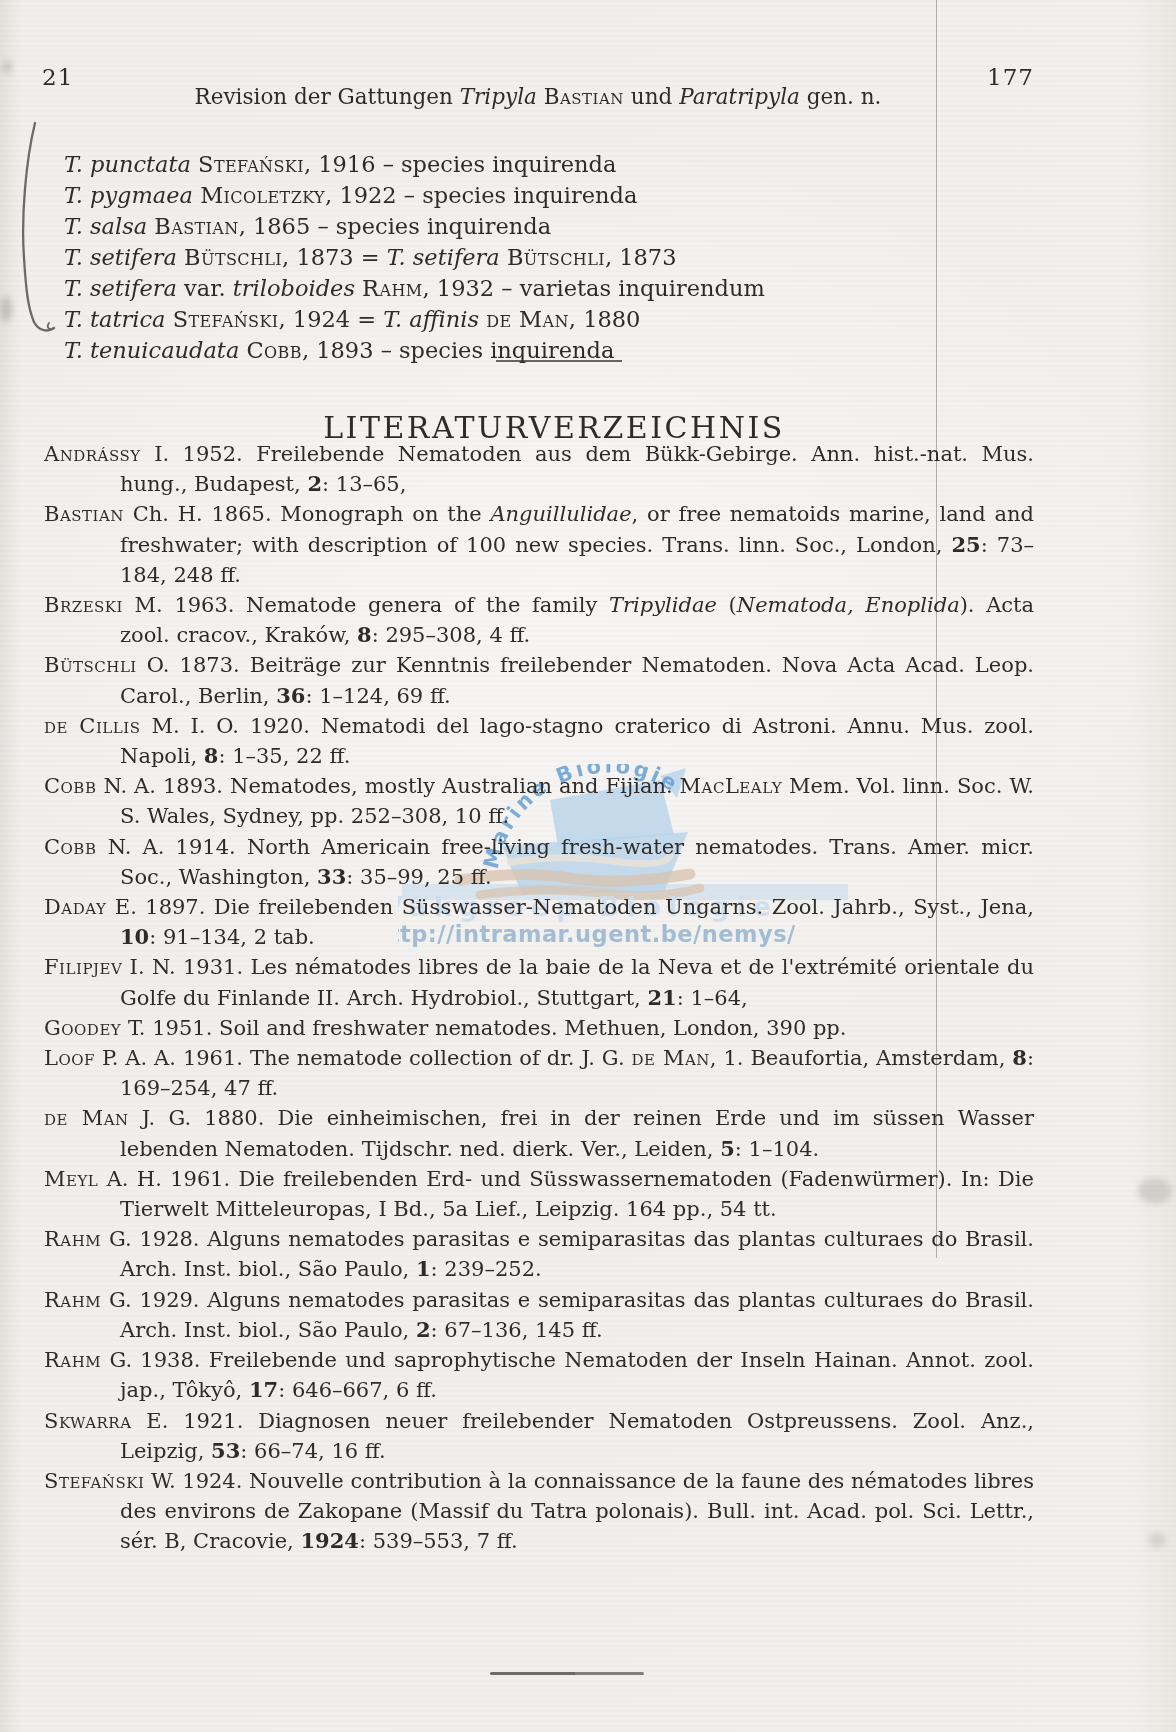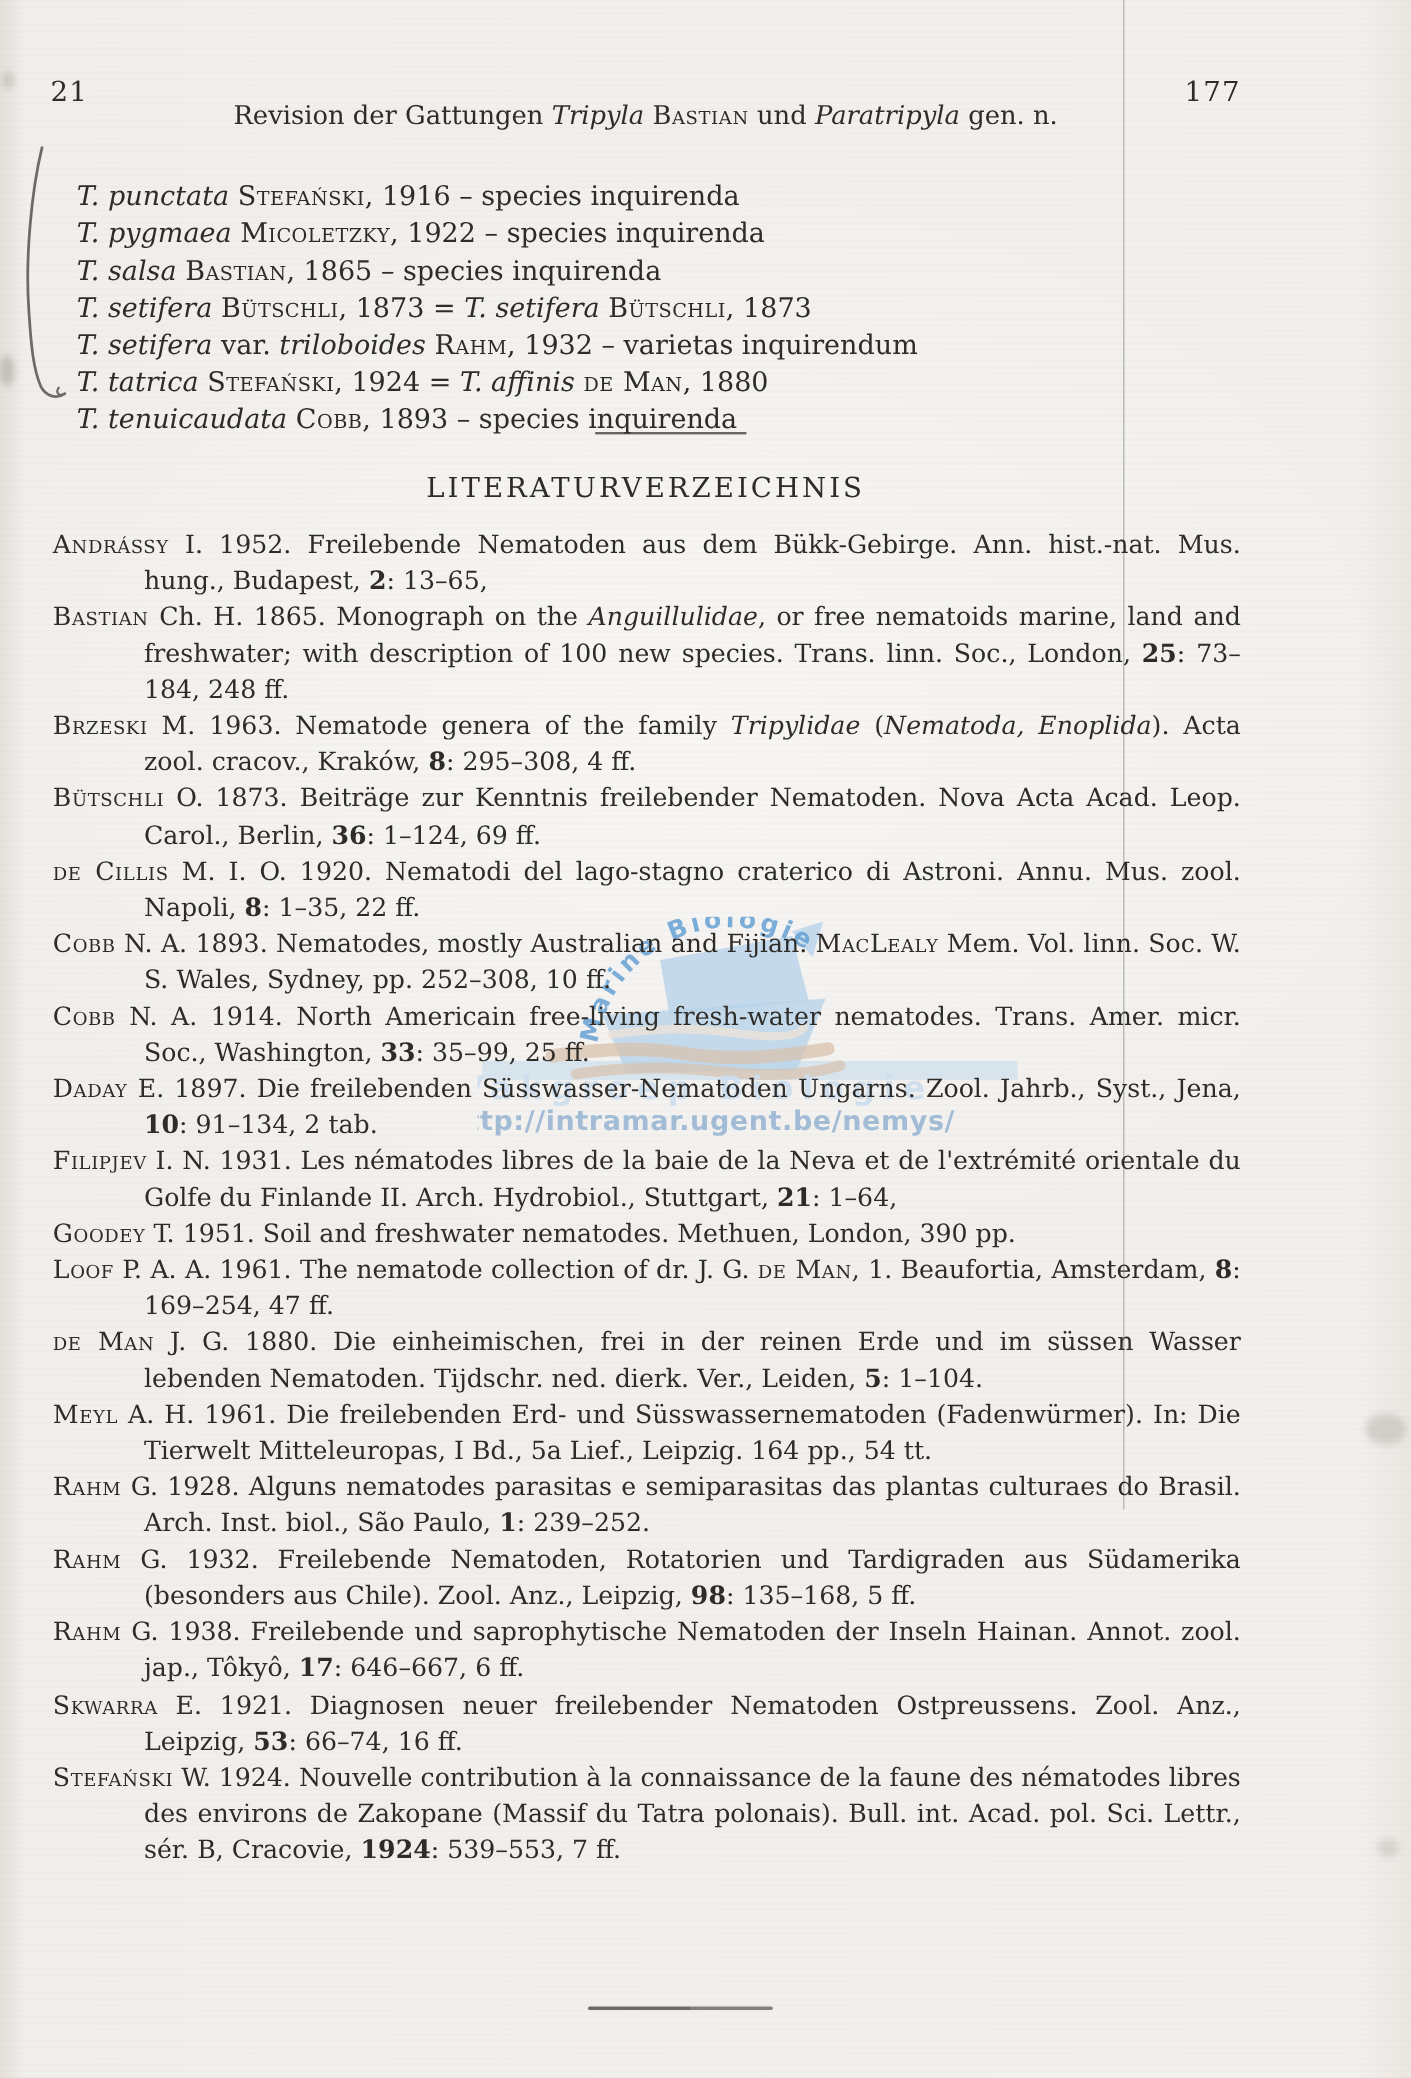--- a/index.html
+++ b/index.html
@@ -26,22 +26,22 @@
   .brace{position:absolute;left:16px;top:118px;width:48px;height:232px;opacity:.8;}
   
   .species{position:absolute;left:48px;top:133px;width:960px;list-style:none;margin:16px;padding:0;
            font-size:22.5px;line-height:31px;white-space:nowrap;}
   
   .rule{position:absolute;opacity:.85;}
   .rule-top{top:360px;left:496px;width:126px;border-top:2px solid #4f4d49;}
   .rule-bottom{top:1672px;left:490px;width:154px;height:3px;
       background:linear-gradient(90deg,#55534e 0 55%,#6e6c66 55% 100%);border-radius:2px;}
   
-  .litheading{position:absolute;top:394px;left:42px;width:992px;margin:0;text-align:center;
-      font-size:23px;font-weight:normal;letter-spacing:2.5px;}
+  .litheading{position:absolute;top:394px;left:42px;width:992px;margin:16px;text-align:center;
+      font-size:30px;font-weight:normal;letter-spacing:2.5px;}
   
   .biblio{position:absolute;top:439px;left:44px;width:990px;font-size:21px;line-height:30.2px;
       text-align:justify;}
   .entry{padding-left:76px;text-indent:-76px;}
   .it{font-style:italic;}
   .sc{font-variant:small-caps;letter-spacing:.5px;}
   .bd{font-weight:bold;}
   .sp-line .sc{letter-spacing:.4px;}
   
   .vline{position:absolute;left:936px;top:0;width:1px;height:1258px;background:#8b8a85;opacity:.65;}
@@ -114,21 +114,21 @@
       <div class="entry"><span class="sc">de Cillis</span><span> M. I. O. 1920. Nematodi del lago-stagno craterico di Astroni. Annu. Mus. zool. Napoli, </span><span class="bd">8</span><span>: 1–35, 22 ff.</span></div>
       <div class="entry"><span class="sc">Cobb</span><span> N. A. 1893. Nematodes, mostly Australian and Fijian. </span><span class="sc">MacLealy</span><span> Mem. Vol. linn. Soc. W. S. Wales, Sydney, pp. 252–308, 10 ff.</span></div>
       <div class="entry"><span class="sc">Cobb</span><span> N. A. 1914. North Americain free-living fresh-water nematodes. Trans. Amer. micr. Soc., Washington, </span><span class="bd">33</span><span>: 35–99, 25 ff.</span></div>
       <div class="entry"><span class="sc">Daday</span><span> E. 1897. Die freilebenden Süsswasser-Nematoden Ungarns. Zool. Jahrb., Syst., Jena, </span><span class="bd">10</span><span>: 91–134, 2 tab.</span></div>
       <div class="entry"><span class="sc">Filipjev</span><span> I. N. 1931. Les nématodes libres de la baie de la Neva et de l'extrémité orientale du Golfe du Finlande II. Arch. Hydrobiol., Stuttgart, </span><span class="bd">21</span><span>: 1–64,</span></div>
       <div class="entry"><span class="sc">Goodey</span><span> T. 1951. Soil and freshwater nematodes. Methuen, London, 390 pp.</span></div>
       <div class="entry"><span class="sc">Loof</span><span> P. A. A. 1961. The nematode collection of dr. J. G. </span><span class="sc">de Man</span><span>, 1. Beaufortia, Amsterdam, </span><span class="bd">8</span><span>: 169–254, 47 ff.</span></div>
       <div class="entry"><span class="sc">de Man</span><span> J. G. 1880. Die einheimischen, frei in der reinen Erde und im süssen Wasser lebenden Nematoden. Tijdschr. ned. dierk. Ver., Leiden, </span><span class="bd">5</span><span>: 1–104.</span></div>
       <div class="entry"><span class="sc">Meyl</span><span> A. H. 1961. Die freilebenden Erd- und Süsswassernematoden (Fadenwürmer). In: Die Tierwelt Mitteleuropas, I Bd., 5a Lief., Leipzig. 164 pp., 54 tt.</span></div>
       <div class="entry"><span class="sc">Rahm</span><span> G. 1928. Alguns nematodes parasitas e semiparasitas das plantas culturaes do Brasil. Arch. Inst. biol., São Paulo, </span><span class="bd">1</span><span>: 239–252.</span></div>
-      <div class="entry"><span class="sc">Rahm</span><span> G. 1932. Freilebende Nematoden, Rotatorien und Tardigraden aus Südamerika (besonders aus Chile). Zool. Anz., Leipzig, </span><span class="bd">98</span><span>: 135–168, 5 ff.</span></div>
+      <div class="entry"><span class="sc">Rahm</span><span> G. 1929. Alguns nematodes parasitas e semiparasitas das plantas culturaes do Brasil. Arch. Inst. biol., São Paulo, </span><span class="bd">2</span><span>: 67–136, 145 ff.</span></div>
       <div class="entry"><span class="sc">Rahm</span><span> G. 1938. Freilebende und saprophytische Nematoden der Inseln Hainan. Annot. zool. jap., Tôkyô, </span><span class="bd">17</span><span>: 646–667, 6 ff.</span></div>
       <div class="entry"><span class="sc">Skwarra</span><span> E. 1921. Diagnosen neuer freilebender Nematoden Ostpreussens. Zool. Anz., Leipzig, </span><span class="bd">53</span><span>: 66–74, 16 ff.</span></div>
       <div class="entry"><span class="sc">Stefański</span><span> W. 1924. Nouvelle contribution à la connaissance de la faune des nématodes libres des environs de Zakopane (Massif du Tatra polonais). Bull. int. Acad. pol. Sci. Lettr., sér. B, Cracovie, </span><span class="bd">1924</span><span>: 539–553, 7 ff.</span></div>
     </div>
 
   <div class="rule rule-bottom"></div>
 
   <div class="vline"></div>
   <div class="blob b1"></div>
   <div class="blob b2"></div>

